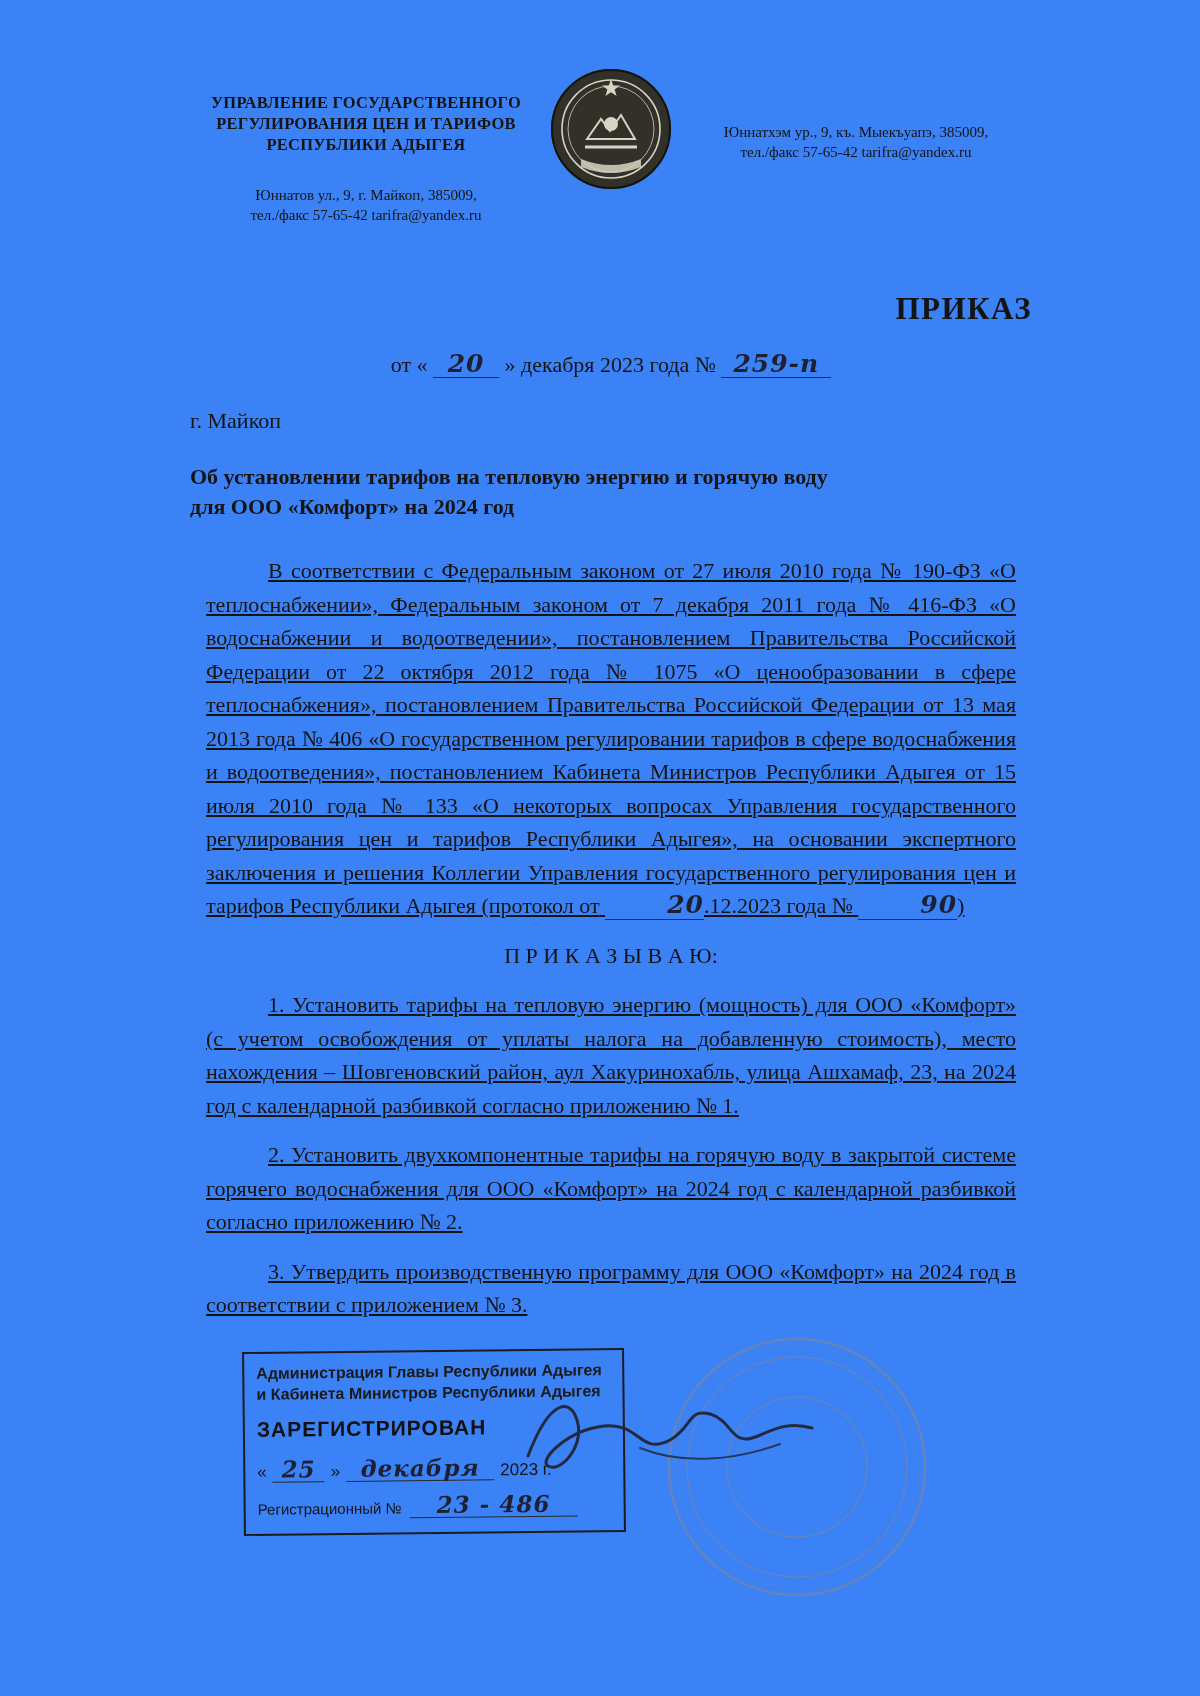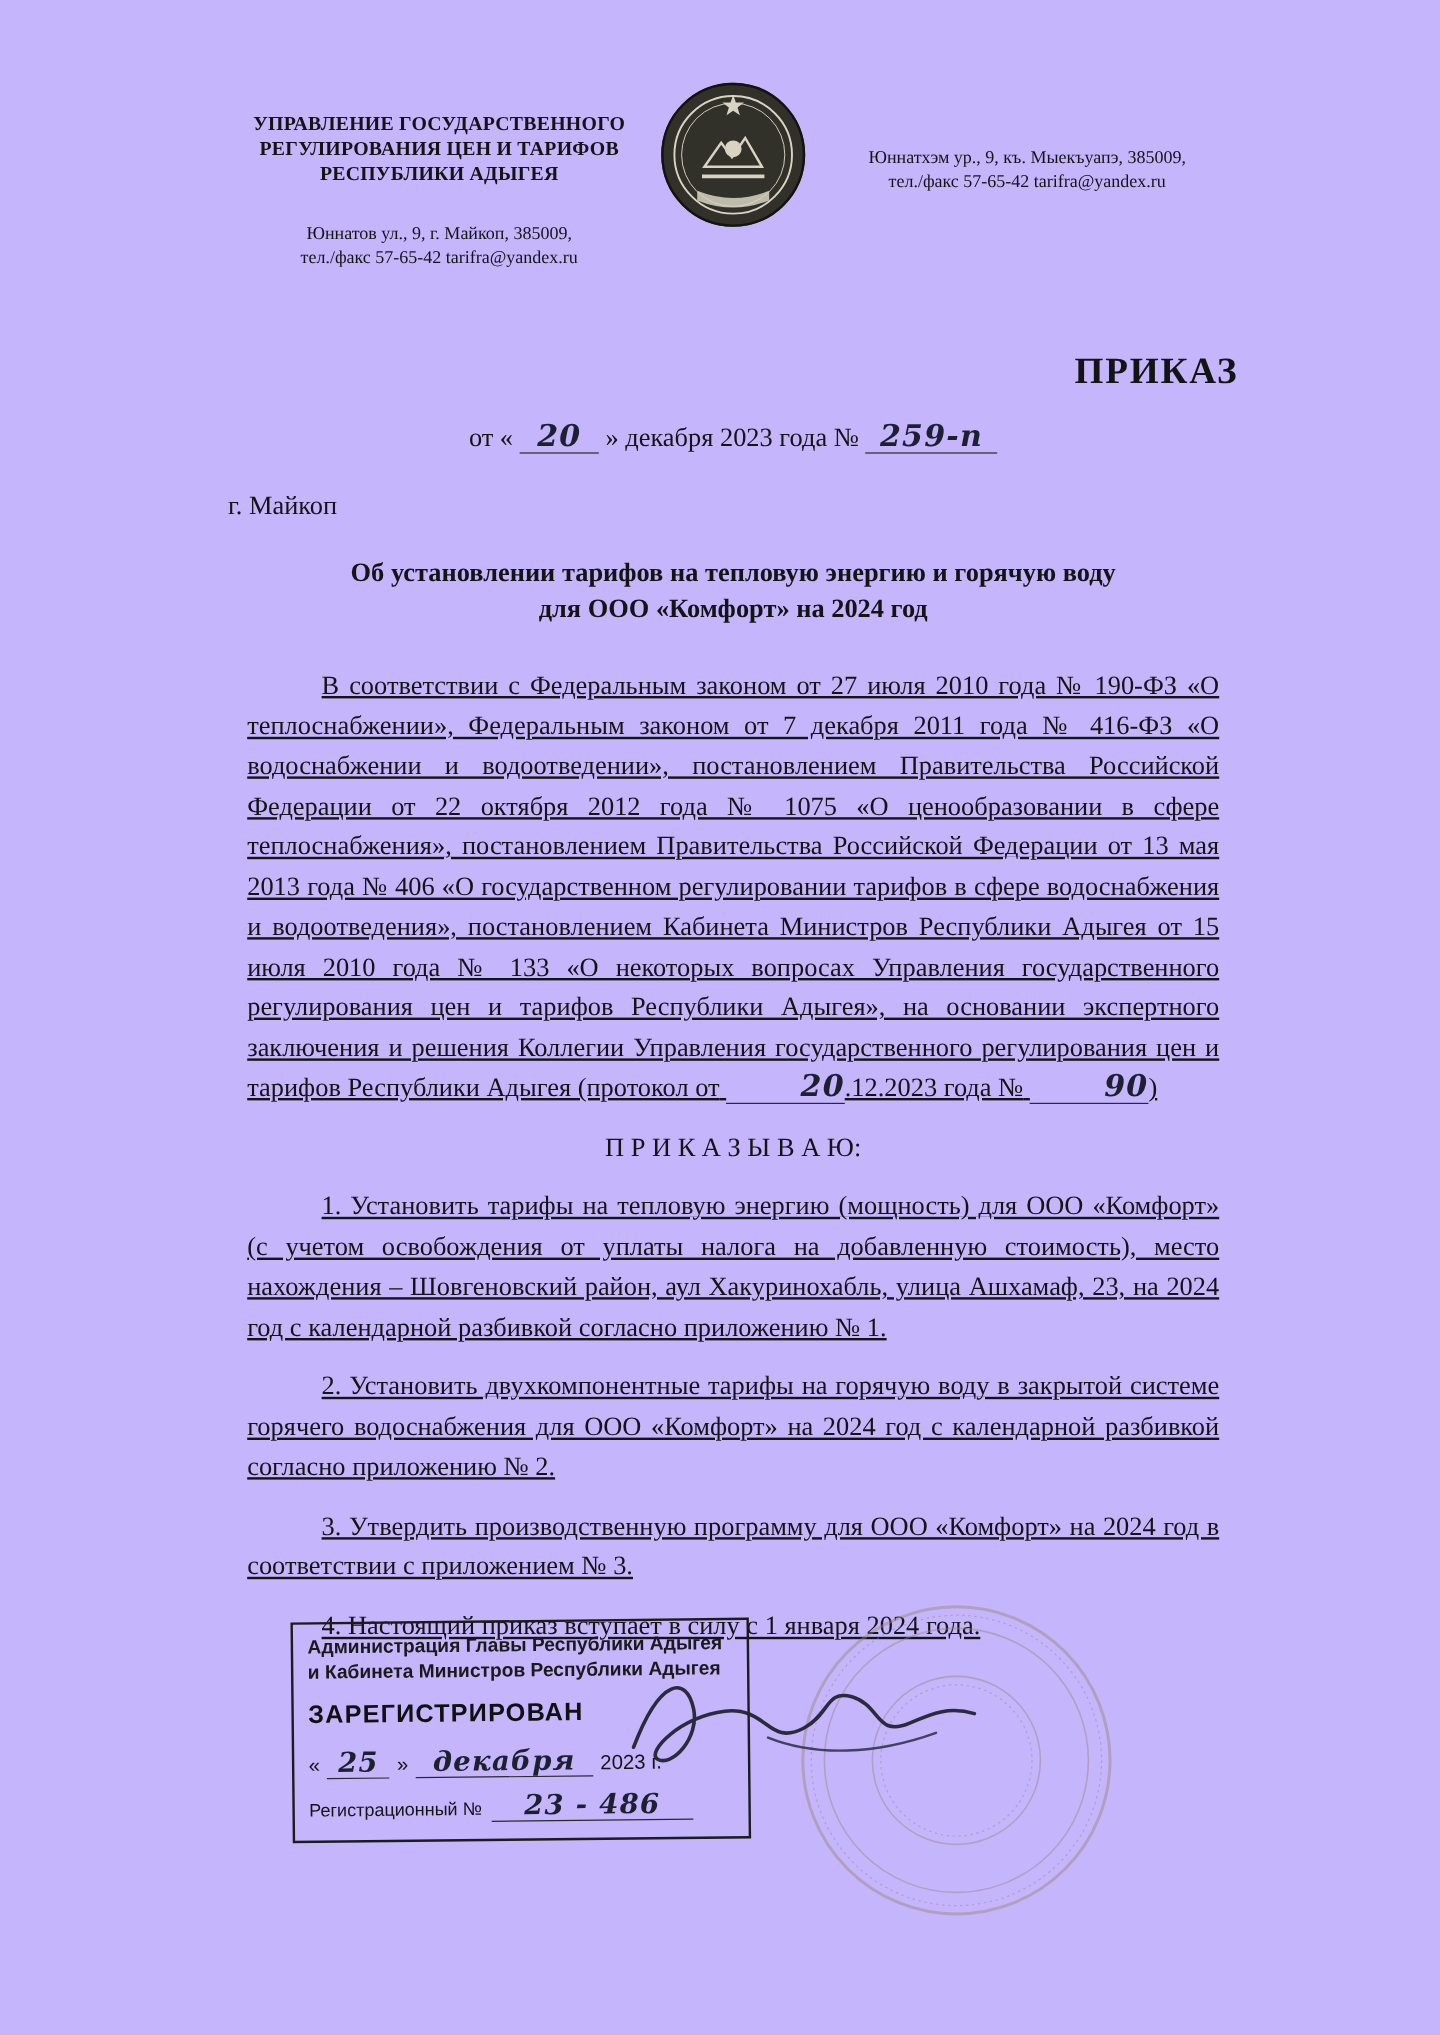--- a/index.html
+++ b/index.html
@@ -1,38 +1,38 @@
 <!DOCTYPE html>
 <html><head>
 <meta charset="utf-8">
 <style>
   html,body{margin:0;padding:0;background:#e8e8e8;}
   .page{
     position:relative;
     width:1200px;height:1696px;
-    background:#c4b5fd;
+    background:#3b82f6;
     font-family:"Liberation Serif",serif;
     color:#141414;
     overflow:hidden;
     margin:0 auto;
   }
   .content{position:absolute;left:190px;top:92px;width:842px;}
 
   
   .doc-header{display:flex;justify-content:space-between;align-items:flex-start;}
   .org-col{width:352px;text-align:center;}
   .org-name{font-weight:700;font-size:16.5px;line-height:21px;letter-spacing:.2px;}
   .org-addr{margin-top:30px;font-size:15px;line-height:20px;}
   .emblem-col{width:138px;display:flex;justify-content:center;margin-top:-26px;}
 
   
   .doc-title{margin:66px 0 0;text-align:right;font-size:31px;font-weight:700;letter-spacing:1.5px;}
   .date-line{margin-top:24px;text-align:center;font-size:22px;}
   .place{margin-top:30px;text-align:left;font-size:22px;}
-  .subject{margin-top:28px;text-align:center;font-size:22px;font-weight:700;line-height:30px;}
+  .subject{margin-top:28px;font-size:22px;font-weight:700;line-height:30px;}
 
   
   .body-par{margin:16px;font-size:22px;line-height:33.5px;text-align:justify;text-indent:62px;text-decoration:underline;}
   .preamble{margin-top:32px;}
   .order-heading{margin:12px 0 6px;text-align:center;font-size:22px;line-height:33.5px;}
 
   
   .hw{
     font-family:"DejaVu Serif",serif;
     font-style:italic;font-weight:600;
@@ -127,21 +127,20 @@
       <span>В соответствии с Федеральным законом от 27 июля 2010 года № 190-ФЗ «О теплоснабжении», Федеральным законом от 7 декабря 2011 года № 416-ФЗ «О водоснабжении и водоотведении», постановлением Правительства Российской Федерации от 22 октября 2012 года № 1075 «О ценообразовании в сфере теплоснабжения», постановлением Правительства Российской Федерации от 13 мая 2013 года № 406 «О государственном регулировании тарифов в сфере водоснабжения и водоотведения», постановлением Кабинета Министров Республики Адыгея от 15 июля 2010 года № 133 «О некоторых вопросах Управления государственного регулирования цен и тарифов Республики Адыгея», на основании экспертного заключения и решения Коллегии Управления государственного регулирования цен и тарифов Республики Адыгея (протокол от</span>
       <span class="hw blank w-pday">20</span><span>.12.2023 года №</span>
       <span class="hw blank w-pnum">90</span><span>)</span>
     </p>
 
     <div class="order-heading">П Р И К А З Ы В А Ю:</div>
 
     <p class="body-par">1. Установить тарифы на тепловую энергию (мощность) для ООО «Комфорт» (с учетом освобождения от уплаты налога на добавленную стоимость), место нахождения – Шовгеновский район, аул Хакуринохабль, улица Ашхамаф, 23, на 2024 год с календарной разбивкой согласно приложению № 1.</p>
     <p class="body-par">2. Установить двухкомпонентные тарифы на горячую воду в закрытой системе горячего водоснабжения для ООО «Комфорт» на 2024 год с календарной разбивкой согласно приложению № 2.</p>
     <p class="body-par">3. Утвердить производственную программу для ООО «Комфорт» на 2024 год в соответствии с приложением № 3.</p>
-    <p class="body-par">4. Настоящий приказ вступает в силу с 1 января 2024 года.</p>
 
   </div>
 
 
   <div class="reg-stamp">
     <div class="rs-l1">Администрация Главы Республики Адыгея</div>
     <div class="rs-l1">и Кабинета Министров Республики Адыгея</div>
     <div class="rs-reg">ЗАРЕГИСТРИРОВАН</div>
     <div class="rs-date">
       <span>«</span>

